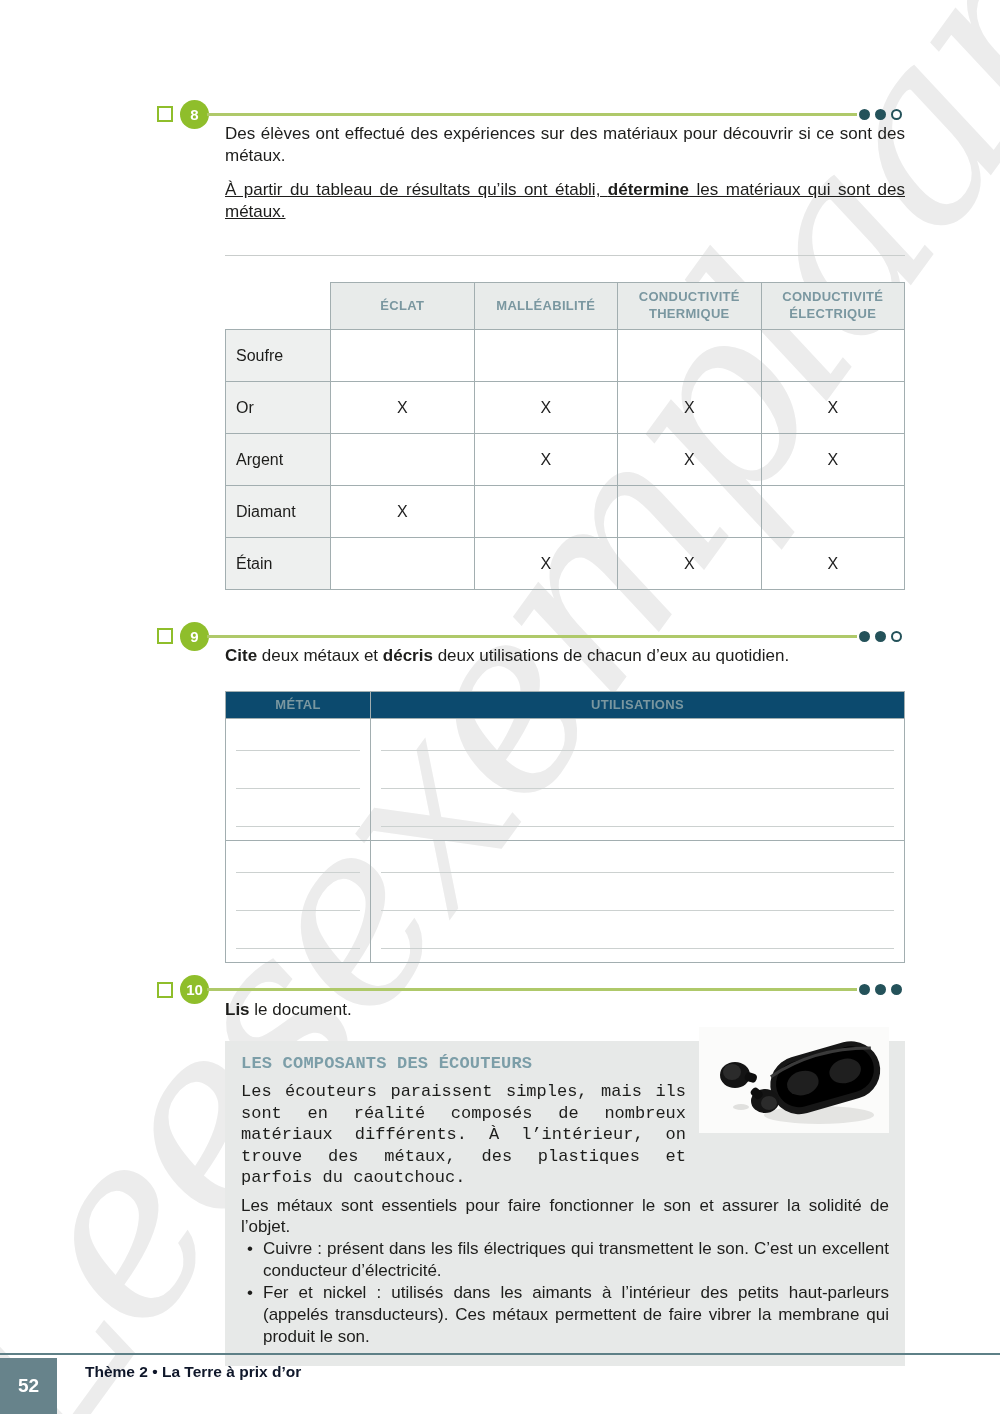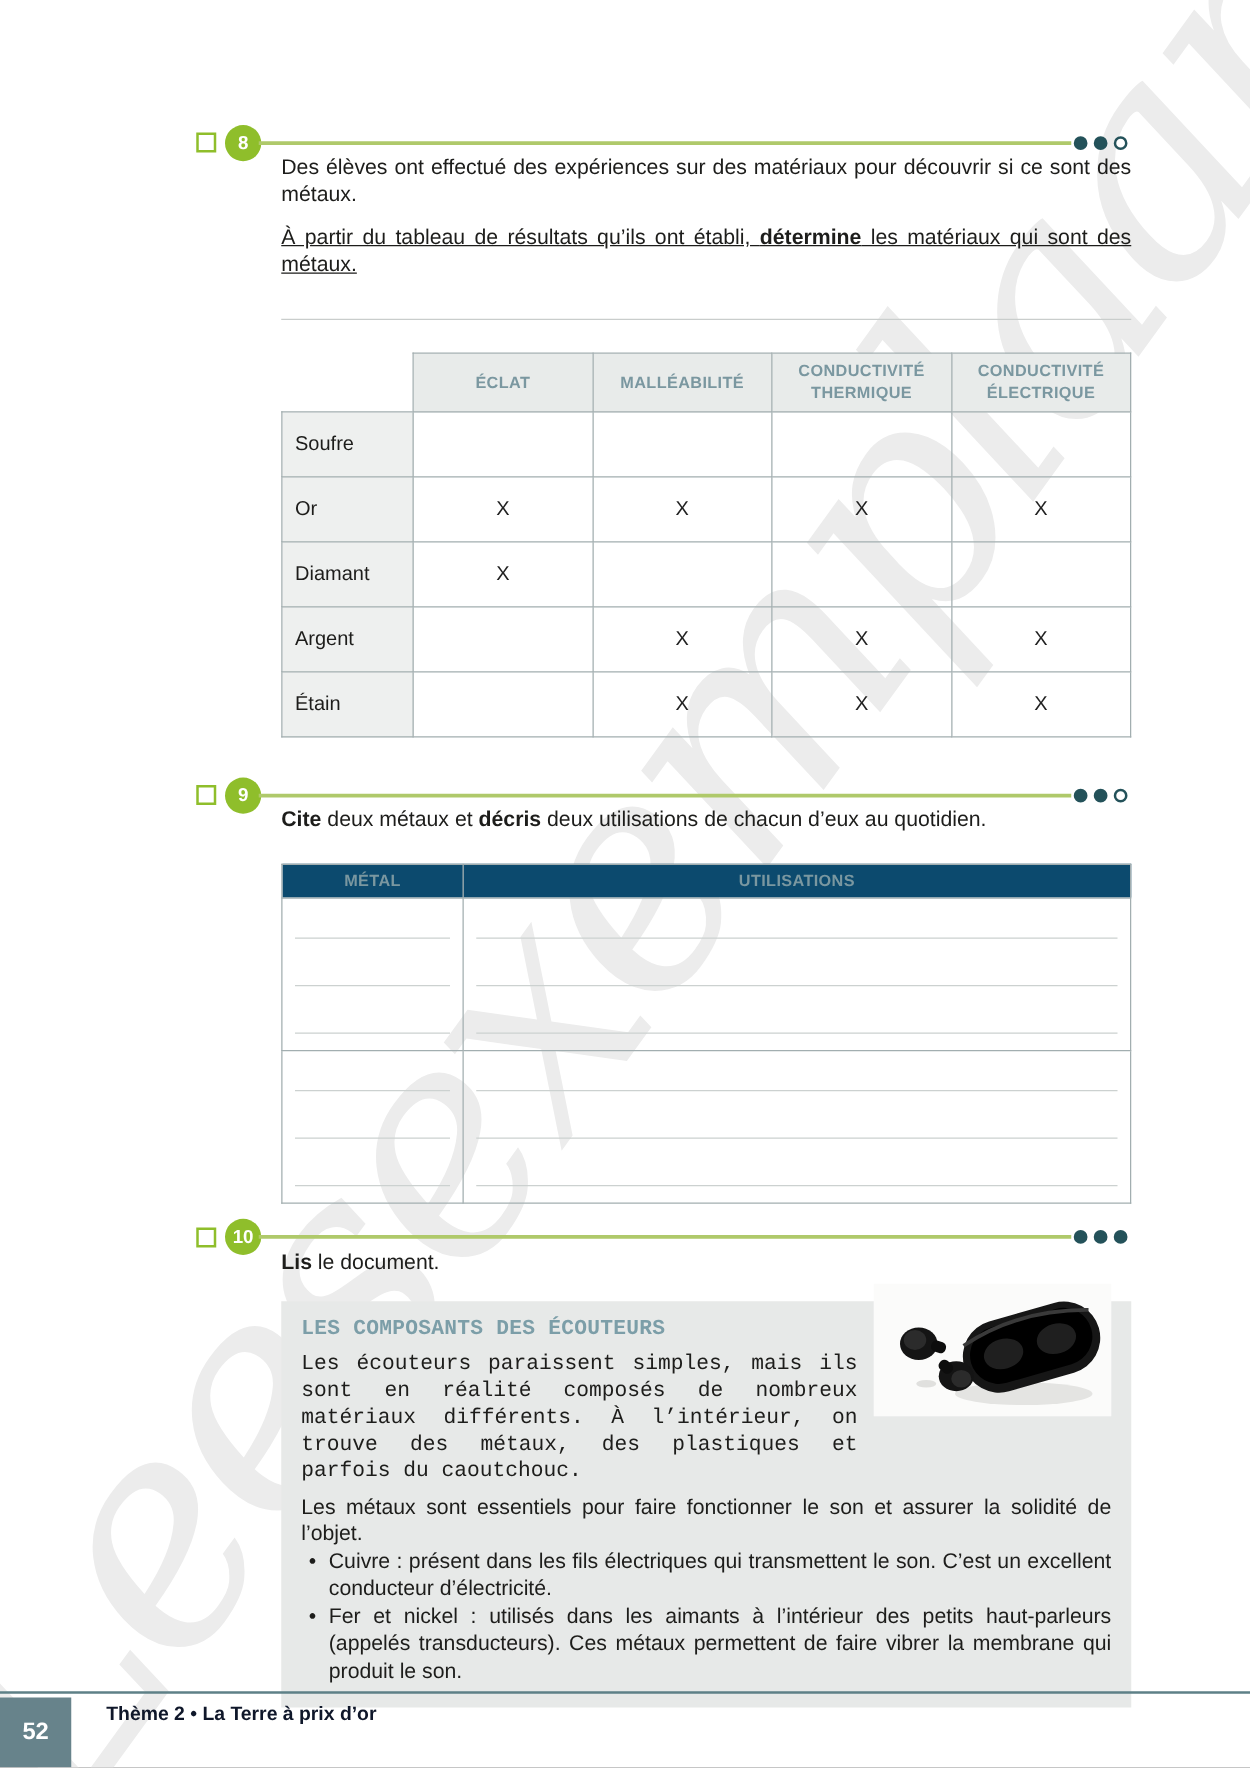--- a/index.html
+++ b/index.html
@@ -146,32 +146,32 @@
               <td class="mark"></td>
             </tr>
             <tr>
               <td class="lbl">Or</td>
               <td class="mark">X</td>
               <td class="mark">X</td>
               <td class="mark">X</td>
               <td class="mark">X</td>
             </tr>
             <tr>
+              <td class="lbl">Argent</td>
+              <td class="mark"></td>
+              <td class="mark">X</td>
+              <td class="mark">X</td>
+              <td class="mark">X</td>
+            </tr>
+            <tr>
               <td class="lbl">Diamant</td>
               <td class="mark">X</td>
               <td class="mark"></td>
               <td class="mark"></td>
               <td class="mark"></td>
-            </tr>
-            <tr>
-              <td class="lbl">Argent</td>
-              <td class="mark"></td>
-              <td class="mark">X</td>
-              <td class="mark">X</td>
-              <td class="mark">X</td>
             </tr>
             <tr>
               <td class="lbl">Étain</td>
               <td class="mark"></td>
               <td class="mark">X</td>
               <td class="mark">X</td>
               <td class="mark">X</td>
             </tr>
           </tbody>
         </table>

